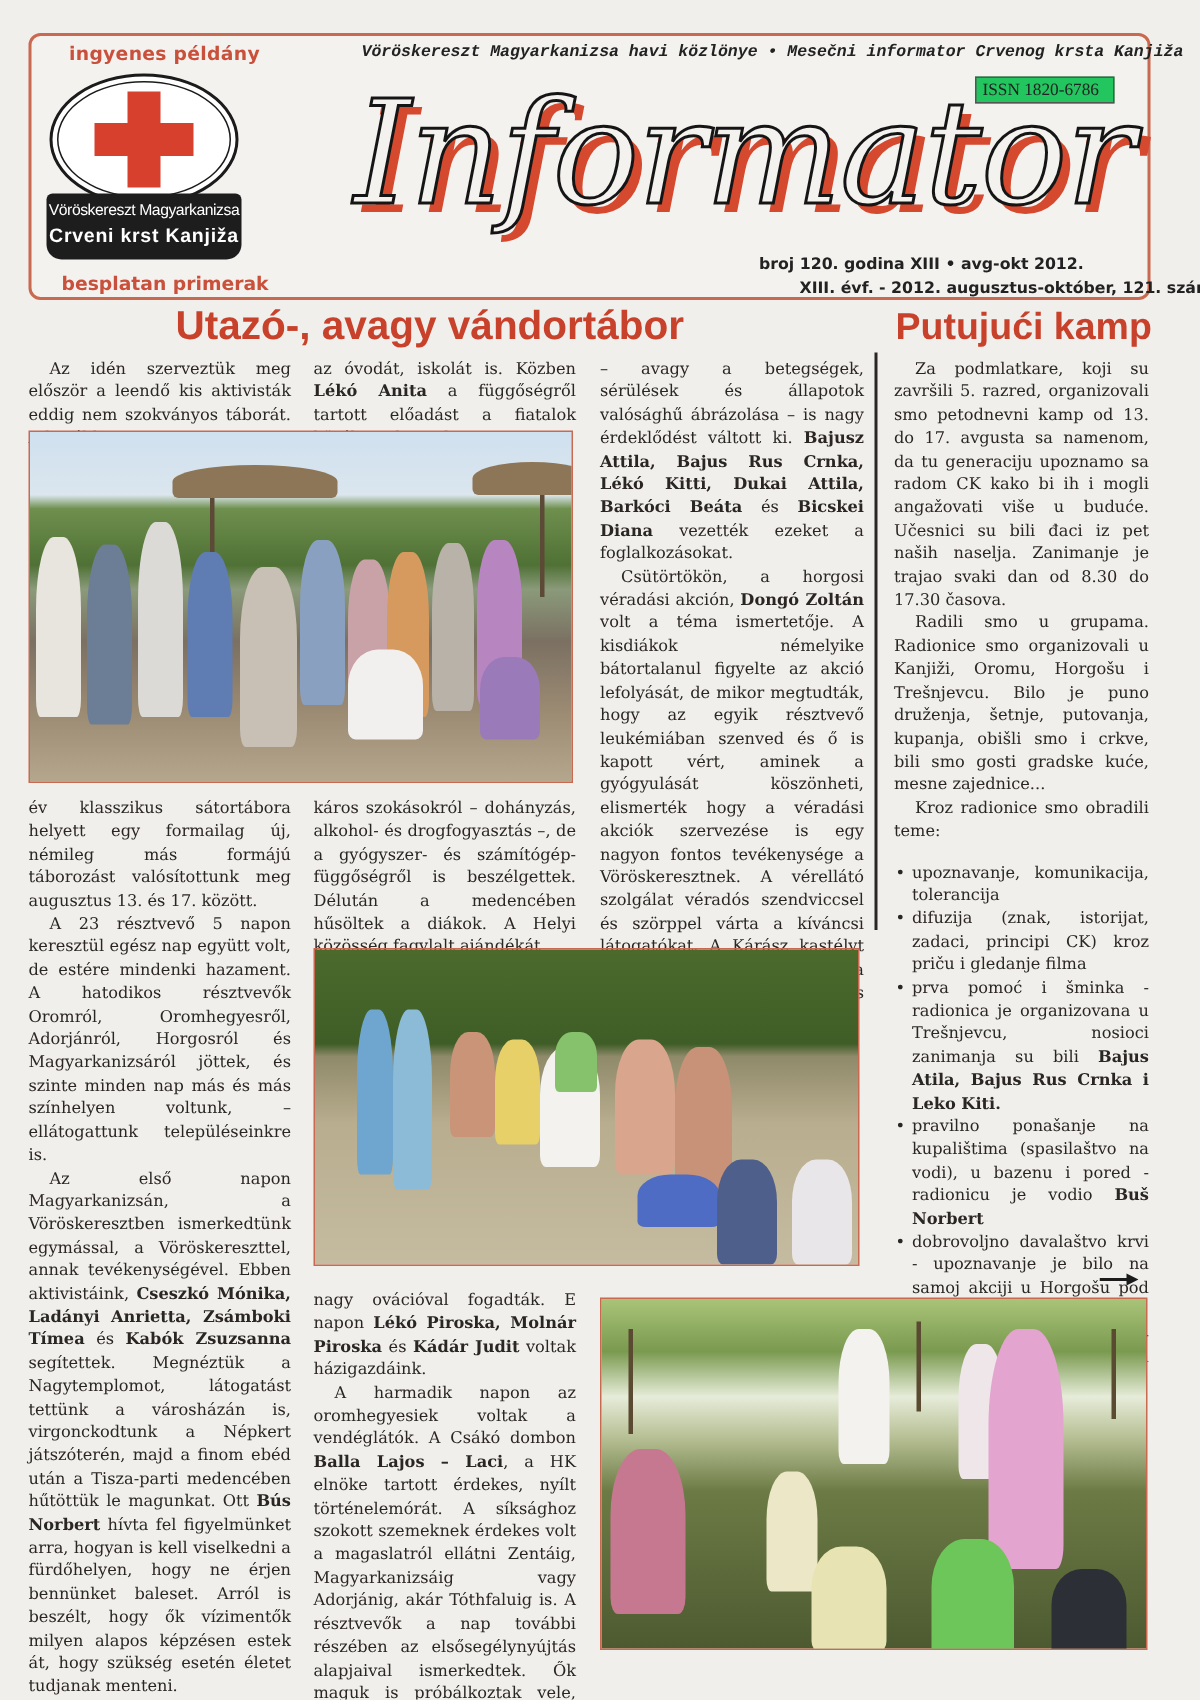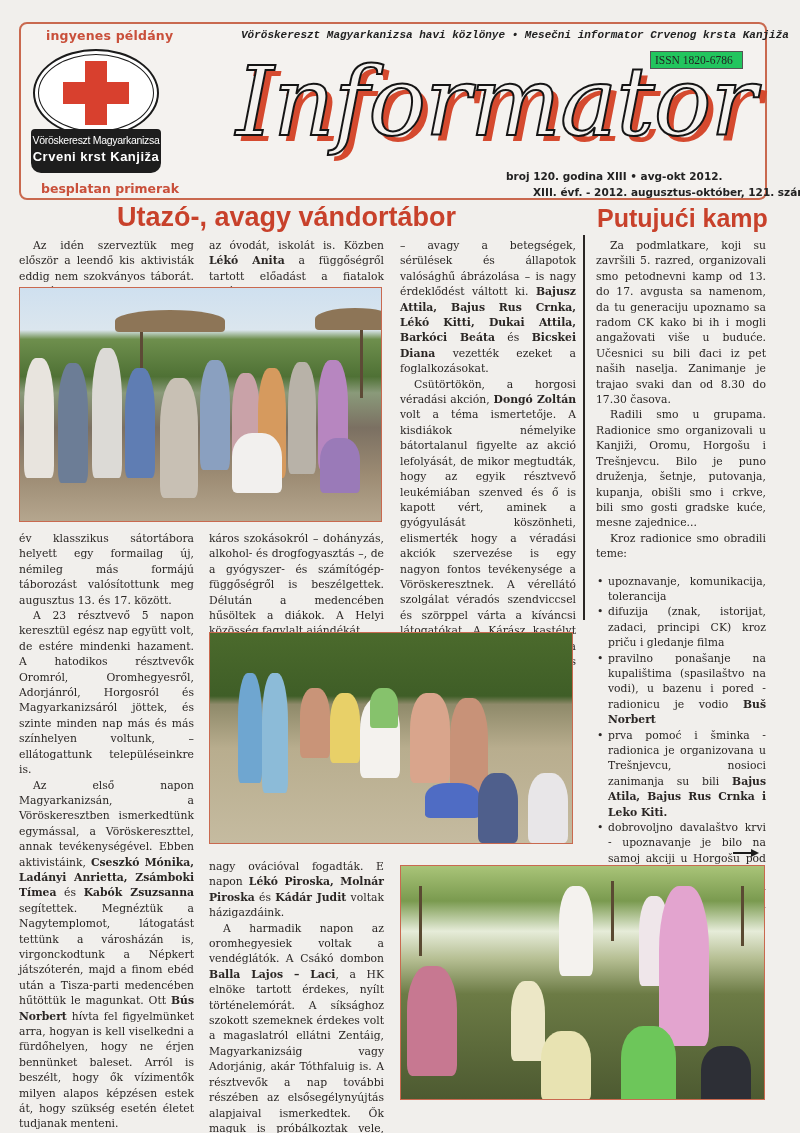--- a/index.html
+++ b/index.html
@@ -221,22 +221,22 @@
     <p><span>A harmadik napon az oromhegyesiek voltak a vendéglátók. A Csákó dombon </span><b>Balla Lajos – Laci</b><span>, a HK elnöke tartott érdekes, nyílt történelemórát. A síksághoz szokott szemeknek érdekes volt a magaslatról ellátni Zentáig, Magyarkanizsáig vagy Adorjánig, akár Tóthfaluig is. A résztvevők a nap további részében az elsősegélynyújtás alapjaival ismerkedtek. Ők maguk is próbálkoztak vele, több-kevesebb sikerrel. A smink</span></p>
   </div>
 
   <div class="col col-sr">
     <p>Za podmlatkare, koji su završili 5. razred, organizovali smo petodnevni kamp od 13. do 17. avgusta sa namenom, da tu generaciju upoznamo sa radom CK kako bi ih i mogli angažovati više u buduće. Učesnici su bili đaci iz pet naših naselja. Zanimanje je trajao svaki dan od 8.30 do 17.30 časova.</p>
     <p>Radili smo u grupama. Radionice smo organizovali u Kanjiži, Oromu, Horgošu i Trešnjevcu. Bilo je puno druženja, šetnje, putovanja, kupanja, obišli smo i crkve, bili smo gosti gradske kuće, mesne zajednice...</p>
     <p>Kroz radionice smo obradili teme:</p>
     <ul class="bullets">
       <li><span>upoznavanje, komunikacija, tolerancija</span><b></b></li>
       <li><span>difuzija (znak, istorijat, zadaci, principi CK) kroz priču i gledanje filma</span><b></b></li>
+      <li><span>prva pomoć i šminka - radionica je organizovana u Trešnjevcu, nosioci zanimanja su bili </span><b>Bajus Atila, Bajus Rus Crnka i Leko Kiti.</b></li>
       <li><span>pravilno ponašanje na kupalištima (spasilaštvo na vodi), u bazenu i pored - radionicu je vodio </span><b>Buš Norbert</b></li>
-      <li><span>prva pomoć i šminka - radionica je organizovana u Trešnjevcu, nosioci zanimanja su bili </span><b>Bajus Atila, Bajus Rus Crnka i Leko Kiti.</b></li>
       <li><span>dobrovoljno davalaštvo krvi - upoznavanje je bilo na samoj akciji u Horgošu pod vođstvom </span><b>Dongo Zoltana</b></li>
       <li><span>trgovina ljudima - multimedijalnu prezentaciju je održao </span><b>Dimović Zoltan</b></li>
     </ul>
   </div>
 
   <svg class="arrow" viewBox="0 0 26 10">
     <line x1="0" y1="5" x2="20" y2="5" stroke="#1b1b1b" stroke-width="2"></line>
     <polygon points="18,1 26,5 18,9" fill="#1b1b1b"></polygon>
   </svg>
 

